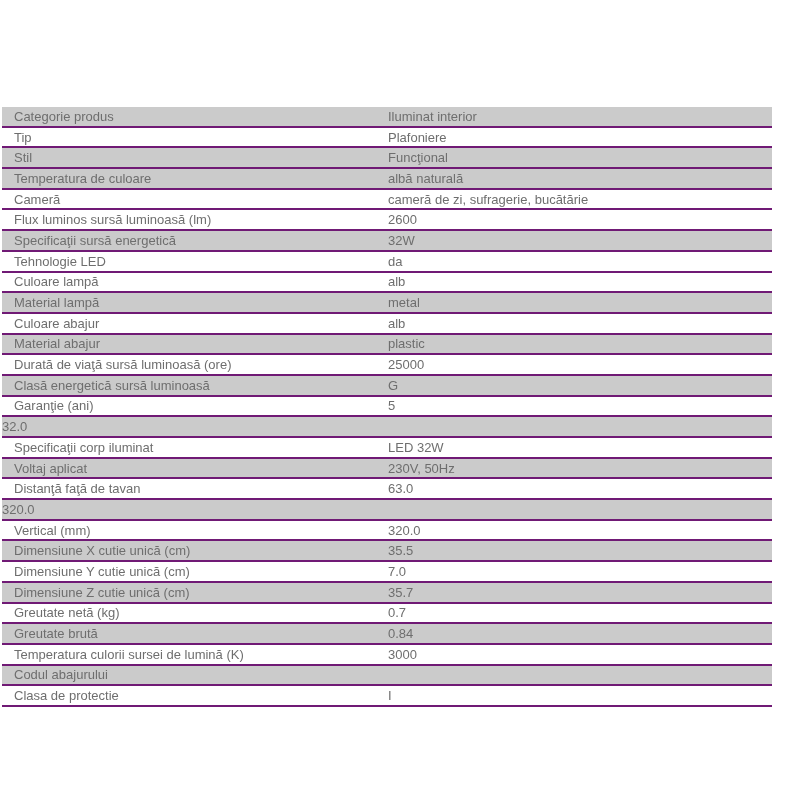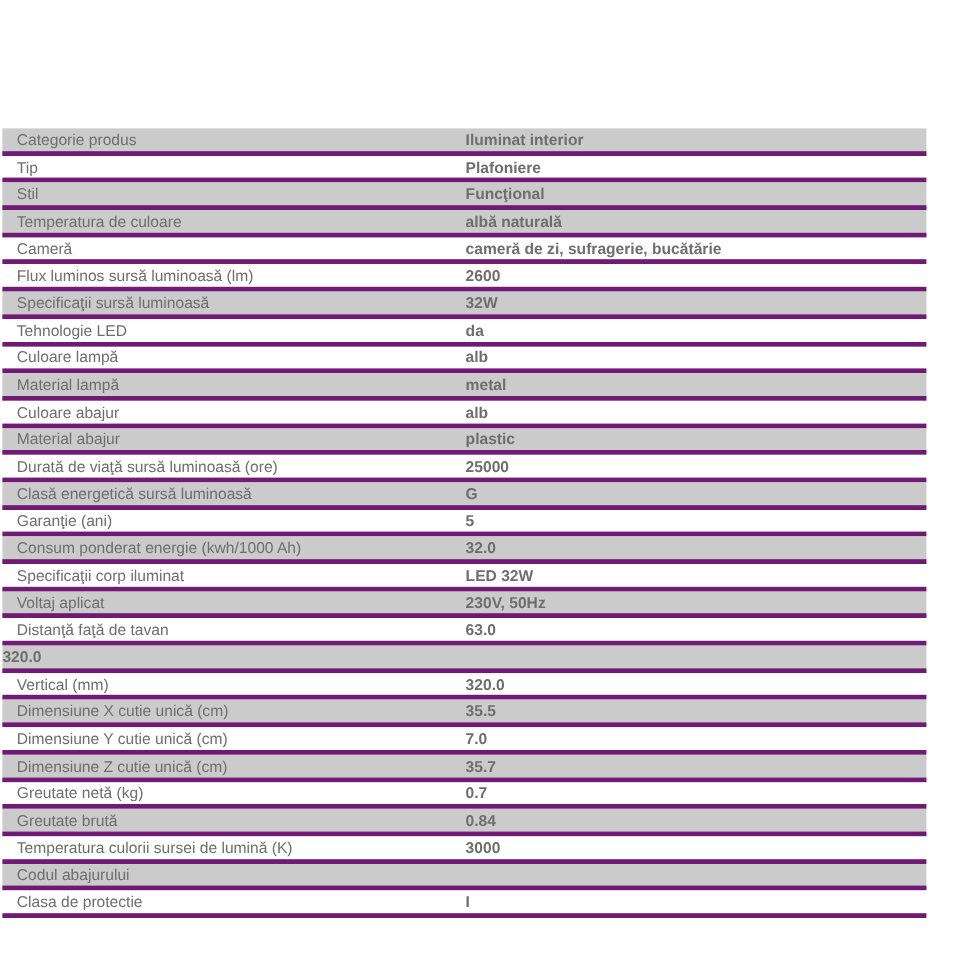--- a/index.html
+++ b/index.html
@@ -18,41 +18,40 @@
   .spec-table {
     position: absolute;
     left: 2px;
     top: 107px;
     width: 770px;
   }
   .spec-row {
     display: flex;
     align-items: center;
     height: 18.7px;
-    border-bottom: 4px solid #701a75;
+    border-bottom: 2px solid #701a75;
     font-size: 13px;
     color: #6e6e6e;
     background: #ffffff;
   }
   .spec-row.alt {
     background: #cbcbcb;
   }
   .spec-row .label-cell {
     width: 386px;
     padding-left: 12px;
     box-sizing: border-box;
     white-space: nowrap;
     overflow: hidden;
   }
   .spec-row .value-cell {
     flex: 1;
     padding-left: 0px;
     white-space: nowrap;
     overflow: hidden;
-    font-weight: bold;
   }
 </style>
 </head>
 <body>
 
 <div class="page">
   <div class="spec-table" id="spec-table">
       <div class="spec-row alt">
         <span class="label-cell">Categorie produs</span>
         <span class="value-cell">Iluminat interior</span>
@@ -71,21 +70,21 @@
       </div>
       <div class="spec-row">
         <span class="label-cell">Cameră</span>
         <span class="value-cell">cameră de zi, sufragerie, bucătărie</span>
       </div>
       <div class="spec-row">
         <span class="label-cell">Flux luminos sursă luminoasă (lm)</span>
         <span class="value-cell">2600</span>
       </div>
       <div class="spec-row alt">
-        <span class="label-cell">Specificaţii sursă luminoasă</span>
+        <span class="label-cell">Specificaţii sursă energetică</span>
         <span class="value-cell">32W</span>
       </div>
       <div class="spec-row">
         <span class="label-cell">Tehnologie LED</span>
         <span class="value-cell">da</span>
       </div>
       <div class="spec-row">
         <span class="label-cell">Culoare lampă</span>
         <span class="value-cell">alb</span>
       </div>
@@ -107,21 +106,20 @@
       </div>
       <div class="spec-row alt">
         <span class="label-cell">Clasă energetică sursă luminoasă</span>
         <span class="value-cell">G</span>
       </div>
       <div class="spec-row">
         <span class="label-cell">Garanţie (ani)</span>
         <span class="value-cell">5</span>
       </div>
       <div class="spec-row alt">
-        <span class="label-cell">Consum ponderat energie (kwh/1000 Ah)</span>
         <span class="value-cell">32.0</span>
       </div>
       <div class="spec-row">
         <span class="label-cell">Specificaţii corp iluminat</span>
         <span class="value-cell">LED 32W</span>
       </div>
       <div class="spec-row alt">
         <span class="label-cell">Voltaj aplicat</span>
         <span class="value-cell">230V, 50Hz</span>
       </div>

